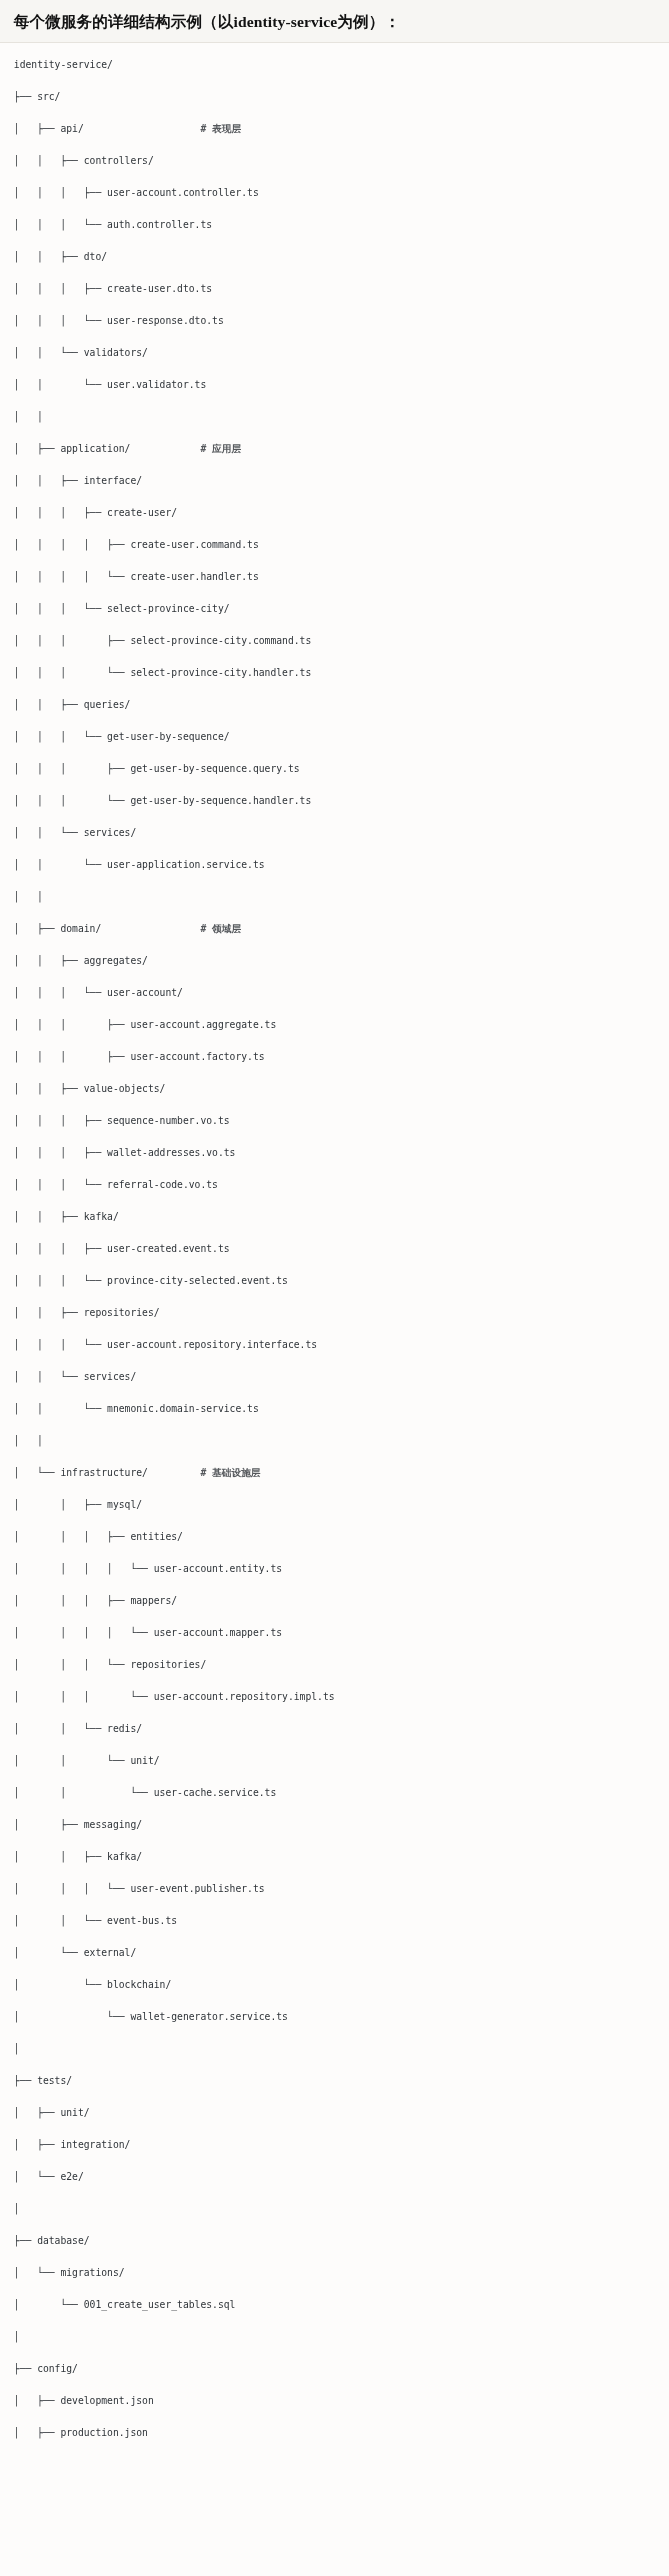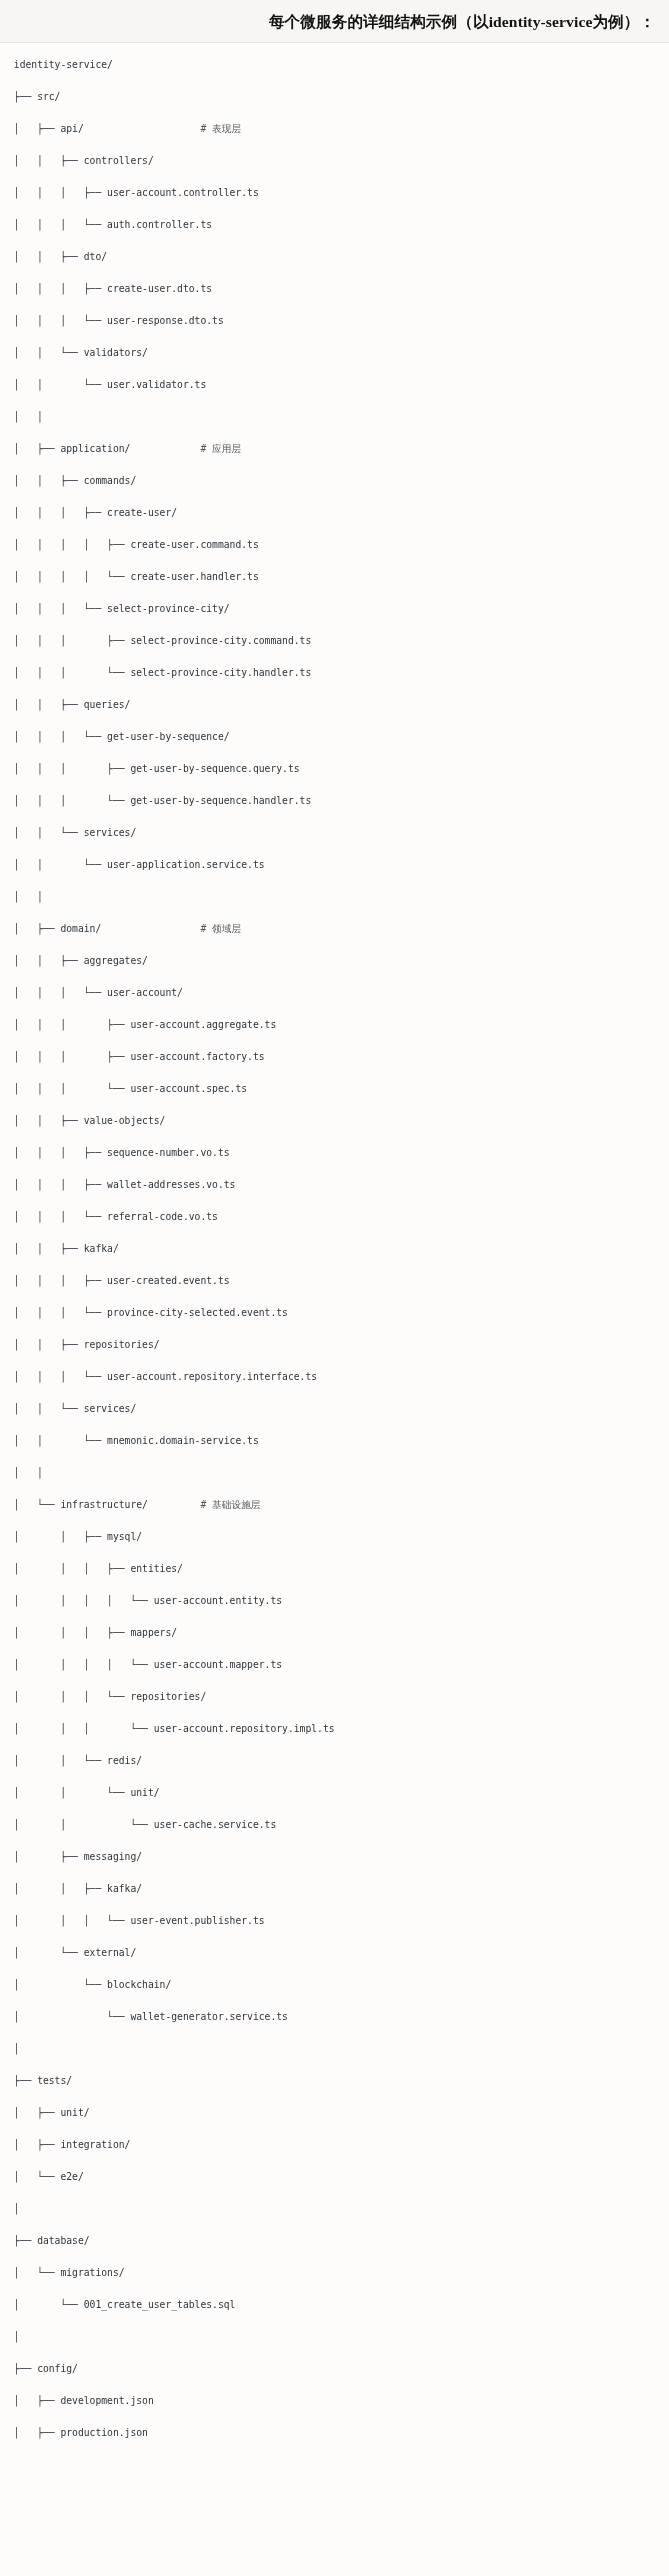--- a/index.html
+++ b/index.html
@@ -19,21 +19,20 @@
     box-sizing: border-box;
     background: #fbfaf9;
   }
 
   
   .doc-header {
     background: #f7f6f3;
     padding: 11.3px 13.8px 10px 13.8px;
     border-bottom: 0.6px solid #e6e3dd;
     box-sizing: border-box;
-    text-align: right;
   }
   .doc-title {
     margin: 0;
     font-family: "Liberation Serif", serif;
     font-weight: bold;
     font-size: 15.6px;
     line-height: 1.35;
     letter-spacing: 0.1px;
     color: #121212;
   }
@@ -58,20 +57,21 @@
     display: block;
     white-space: pre;
     min-height: 16px;
   }
   .tree .path {
     white-space: pre;
   }
   .tree .comment {
     color: #55585c;
     font-family: "DejaVu Sans Mono", "Liberation Mono", monospace;
+    font-weight: bold;
   }
 </style>
 </head>
 <body>
 
 <div class="page">
 
   <header class="doc-header">
     <h1 class="doc-title">每个微服务的详细结构示例（以identity-service为例）：</h1>
   </header>
@@ -83,40 +83,39 @@
 <span class="row"><span class="path">│   │   ├── controllers/</span></span>
 <span class="row"><span class="path">│   │   │   ├── user-account.controller.ts</span></span>
 <span class="row"><span class="path">│   │   │   └── auth.controller.ts</span></span>
 <span class="row"><span class="path">│   │   ├── dto/</span></span>
 <span class="row"><span class="path">│   │   │   ├── create-user.dto.ts</span></span>
 <span class="row"><span class="path">│   │   │   └── user-response.dto.ts</span></span>
 <span class="row"><span class="path">│   │   └── validators/</span></span>
 <span class="row"><span class="path">│   │       └── user.validator.ts</span></span>
 <span class="row"><span class="path">│   │</span></span>
 <span class="row"><span class="path">│   ├── application/</span>            <span class="comment"># 应用层</span></span>
-<span class="row"><span class="path">│   │   ├── commands/</span></span>
+<span class="row"><span class="path">│   │   ├── interface/</span></span>
 <span class="row"><span class="path">│   │   │   ├── create-user/</span></span>
 <span class="row"><span class="path">│   │   │   │   ├── create-user.command.ts</span></span>
 <span class="row"><span class="path">│   │   │   │   └── create-user.handler.ts</span></span>
 <span class="row"><span class="path">│   │   │   └── select-province-city/</span></span>
 <span class="row"><span class="path">│   │   │       ├── select-province-city.command.ts</span></span>
 <span class="row"><span class="path">│   │   │       └── select-province-city.handler.ts</span></span>
 <span class="row"><span class="path">│   │   ├── queries/</span></span>
 <span class="row"><span class="path">│   │   │   └── get-user-by-sequence/</span></span>
 <span class="row"><span class="path">│   │   │       ├── get-user-by-sequence.query.ts</span></span>
 <span class="row"><span class="path">│   │   │       └── get-user-by-sequence.handler.ts</span></span>
 <span class="row"><span class="path">│   │   └── services/</span></span>
 <span class="row"><span class="path">│   │       └── user-application.service.ts</span></span>
 <span class="row"><span class="path">│   │</span></span>
 <span class="row"><span class="path">│   ├── domain/</span>                 <span class="comment"># 领域层</span></span>
 <span class="row"><span class="path">│   │   ├── aggregates/</span></span>
 <span class="row"><span class="path">│   │   │   └── user-account/</span></span>
 <span class="row"><span class="path">│   │   │       ├── user-account.aggregate.ts</span></span>
 <span class="row"><span class="path">│   │   │       ├── user-account.factory.ts</span></span>
-<span class="row"><span class="path">│   │   │       └── user-account.spec.ts</span></span>
 <span class="row"><span class="path">│   │   ├── value-objects/</span></span>
 <span class="row"><span class="path">│   │   │   ├── sequence-number.vo.ts</span></span>
 <span class="row"><span class="path">│   │   │   ├── wallet-addresses.vo.ts</span></span>
 <span class="row"><span class="path">│   │   │   └── referral-code.vo.ts</span></span>
 <span class="row"><span class="path">│   │   ├── kafka/</span></span>
 <span class="row"><span class="path">│   │   │   ├── user-created.event.ts</span></span>
 <span class="row"><span class="path">│   │   │   └── province-city-selected.event.ts</span></span>
 <span class="row"><span class="path">│   │   ├── repositories/</span></span>
 <span class="row"><span class="path">│   │   │   └── user-account.repository.interface.ts</span></span>
 <span class="row"><span class="path">│   │   └── services/</span></span>
@@ -129,20 +128,21 @@
 <span class="row"><span class="path">│       │   │   ├── mappers/</span></span>
 <span class="row"><span class="path">│       │   │   │   └── user-account.mapper.ts</span></span>
 <span class="row"><span class="path">│       │   │   └── repositories/</span></span>
 <span class="row"><span class="path">│       │   │       └── user-account.repository.impl.ts</span></span>
 <span class="row"><span class="path">│       │   └── redis/</span></span>
 <span class="row"><span class="path">│       │       └── unit/</span></span>
 <span class="row"><span class="path">│       │           └── user-cache.service.ts</span></span>
 <span class="row"><span class="path">│       ├── messaging/</span></span>
 <span class="row"><span class="path">│       │   ├── kafka/</span></span>
 <span class="row"><span class="path">│       │   │   └── user-event.publisher.ts</span></span>
+<span class="row"><span class="path">│       │   └── event-bus.ts</span></span>
 <span class="row"><span class="path">│       └── external/</span></span>
 <span class="row"><span class="path">│           └── blockchain/</span></span>
 <span class="row"><span class="path">│               └── wallet-generator.service.ts</span></span>
 <span class="row"><span class="path">│</span></span>
 <span class="row"><span class="path">├── tests/</span></span>
 <span class="row"><span class="path">│   ├── unit/</span></span>
 <span class="row"><span class="path">│   ├── integration/</span></span>
 <span class="row"><span class="path">│   └── e2e/</span></span>
 <span class="row"><span class="path">│</span></span>
 <span class="row"><span class="path">├── database/</span></span>

